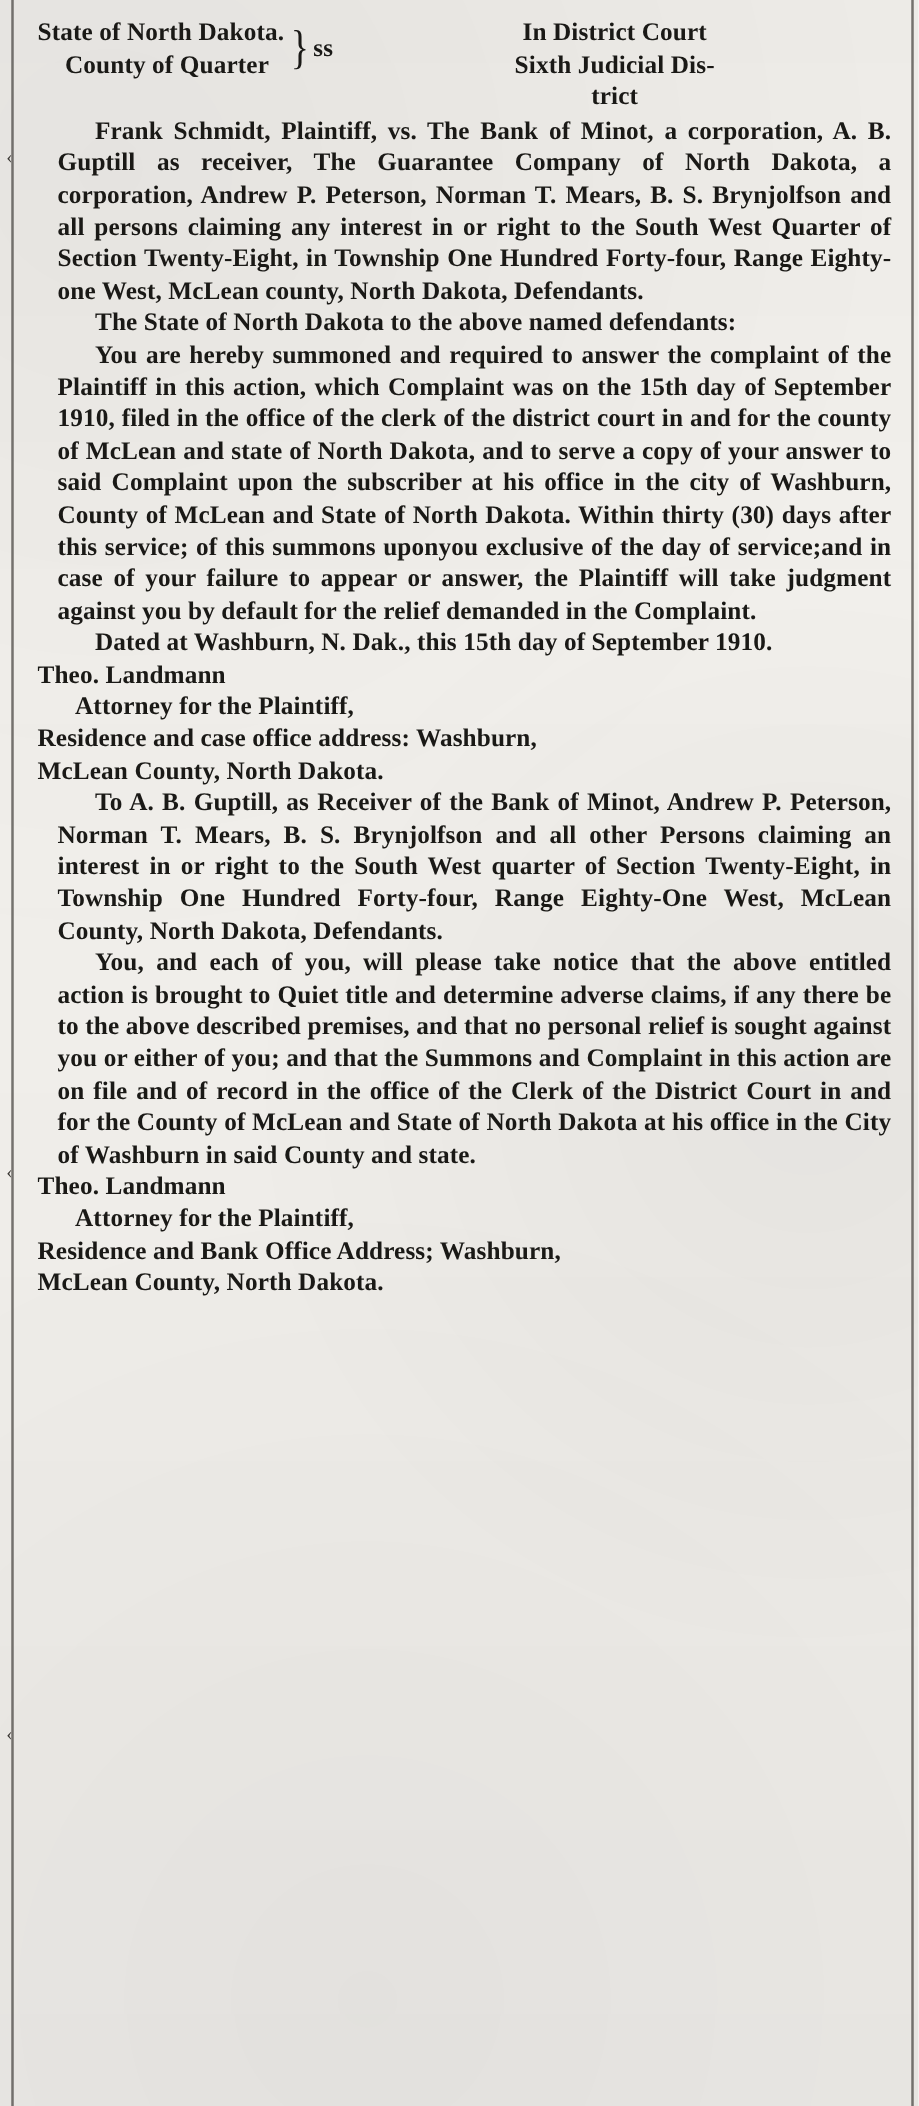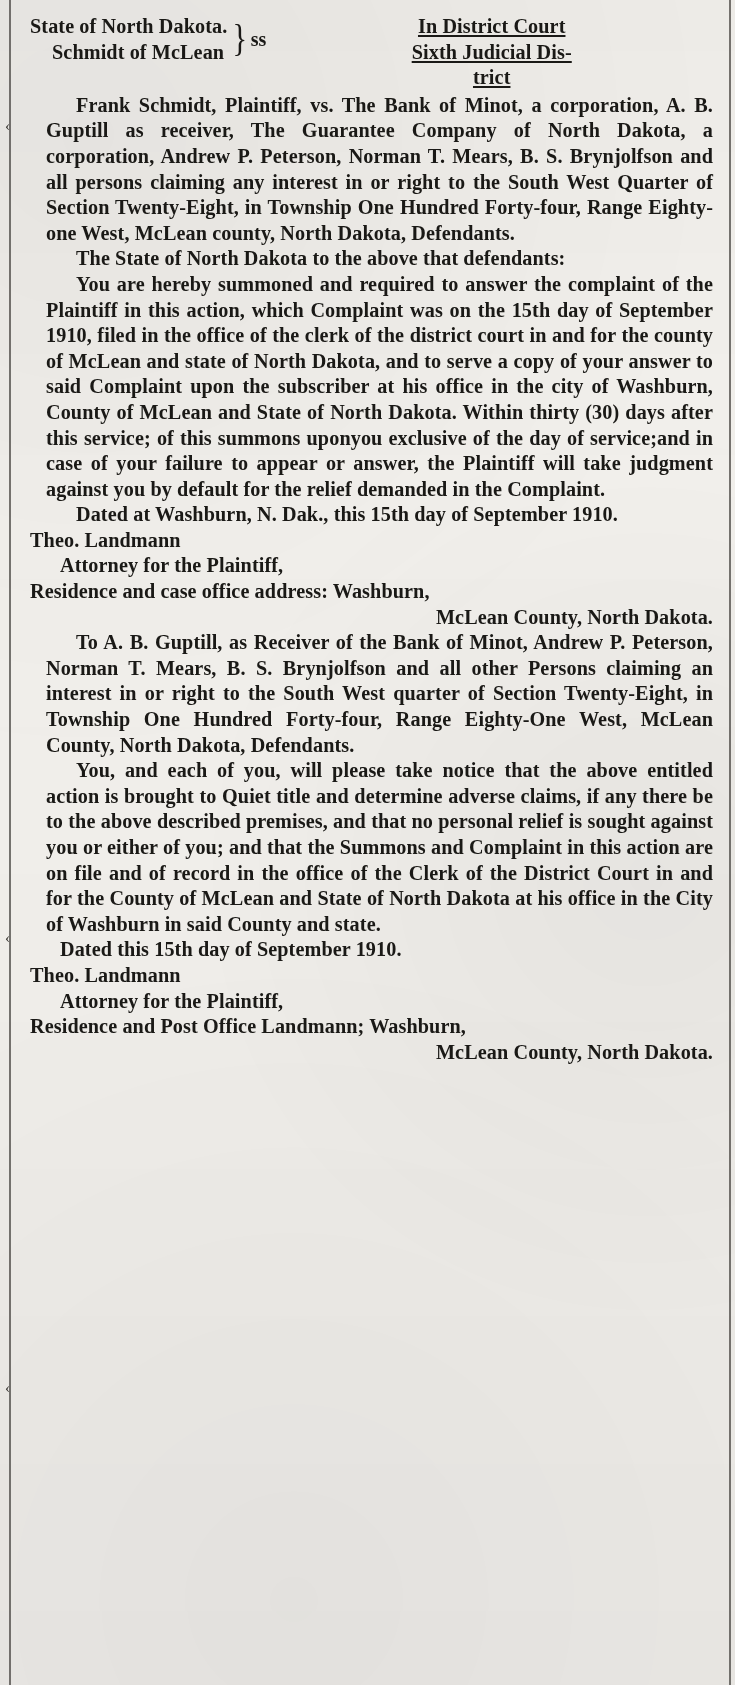--- a/index.html
+++ b/index.html
@@ -96,39 +96,38 @@
   }
   .ss {
     flex: 0 0 auto;
     font-size: 20px;
     line-height: 50px;
     padding: 0 4px 0 0;
   }
   .caption-right {
     flex: 1 1 auto;
     text-align: center;
-    text-decoration: underline;
   }
   .caption-right .ln1 { display: block; }
   .caption-right .ln2 { display: block; }
   .caption-right .ln3 { display: block; text-align: center; }
   .center {
     text-align: center;
   }
   .blk {
     margin-top: 9px;
   }
   .sig {
     text-align: left;
   }
   .sig-indent {
     text-indent: 30px;
   }
   .addr-2 {
-    text-align: right;
+    text-align: left;
     text-indent: 0;
   }
   .hang {
     text-indent: 0;
   }
   .tight { text-align: justify; margin-left: 16px; }
 </style>
 </head>
 <body>
 
@@ -139,54 +138,53 @@
 
   <div class="tick" style="top:118px;">‹</div>
   <div class="tick" style="top:930px;">‹</div>
   <div class="tick" style="top:1380px;">‹</div>
 
   <div class="body-text">
 
     <div class="caption">
       <div class="caption-left">
         <span class="ln1">State of North Dakota.</span>
-        <span class="ln2">Schmidt of McLean</span>
+        <span class="ln2">County of Quarter</span>
       </div>
       <div class="brace">}</div>
       <div class="ss">ss</div>
       <div class="caption-right">
         <span class="ln1">In District Court</span>
         <span class="ln2">Sixth Judicial Dis-</span>
         <span class="ln3">trict</span>
       </div>
     </div>
 
     <p class="indent tight">Frank Schmidt, Plaintiff, vs. The Bank of Minot, a corporation, A. B. Guptill as receiver, The Guarantee Company of North Dakota, a corporation, Andrew P. Peterson, Norman T. Mears, B. S. Brynjolfson and all persons claiming any interest in or right to the South West Quarter of Section Twenty-Eight, in Township One Hundred Forty-four, Range Eighty-one West, McLean county, North Dakota, Defendants.</p>
 
 
-    <p class="indent tight">The State of North Dakota to the above that defendants:</p>
+    <p class="indent tight">The State of North Dakota to the above named defendants:</p>
 
     <p class="indent tight">You are hereby summoned and required to answer the complaint of the Plaintiff in this action, which Complaint was on the 15th day of September 1910, filed in the office of the clerk of the district court in and for the county of McLean and state of North Dakota, and to serve a copy of your answer to said Complaint upon the subscriber at his office in the city of Washburn, County of McLean and State of North Dakota. Within thirty (30) days after this service; of this summons uponyou exclusive of the day of service;and in case of your failure to appear or answer, the Plaintiff will take judgment against you by default for the relief demanded in the Complaint.</p>
 
     <p class="indent tight">Dated at Washburn, N. Dak., this 15th day of September 1910.</p>
 
     <p class="sig hang">Theo. Landmann</p>
 
     <p class="sig-indent">Attorney for the Plaintiff,</p>
 
     <p class="hang">Residence and case office address: Washburn,</p>
     <p class="addr-2">McLean County, North Dakota.</p>
 
     <p class="indent tight">To A. B. Guptill, as Receiver of the Bank of Minot, Andrew P. Peterson, Norman T. Mears, B. S. Brynjolfson and all other Persons claiming an interest in or right to the South West quarter of Section Twenty-Eight, in Township One Hundred Forty-four, Range Eighty-One West, McLean County, North Dakota, Defendants.</p>
 
     <p class="indent tight">You, and each of you, will please take notice that the above entitled action is brought to Quiet title and determine adverse claims, if any there be to the above described premises, and that no personal relief is sought against you or either of you; and that the Summons and Complaint in this action are on file and of record in the office of the Clerk of the District Court in and for the County of McLean and State of North Dakota at his office in the City of Washburn in said County and state.</p>
 
-    <p class="indent">Dated this 15th day of September 1910.</p>
 
     <p class="sig hang">Theo. Landmann</p>
 
     <p class="sig-indent">Attorney for the Plaintiff,</p>
 
-    <p class="hang">Residence and Post Office Landmann; Washburn,</p>
+    <p class="hang">Residence and Bank Office Address; Washburn,</p>
     <p class="addr-2">McLean County, North Dakota.</p>
 
   </div>
 </div>
 
 </body></html>

